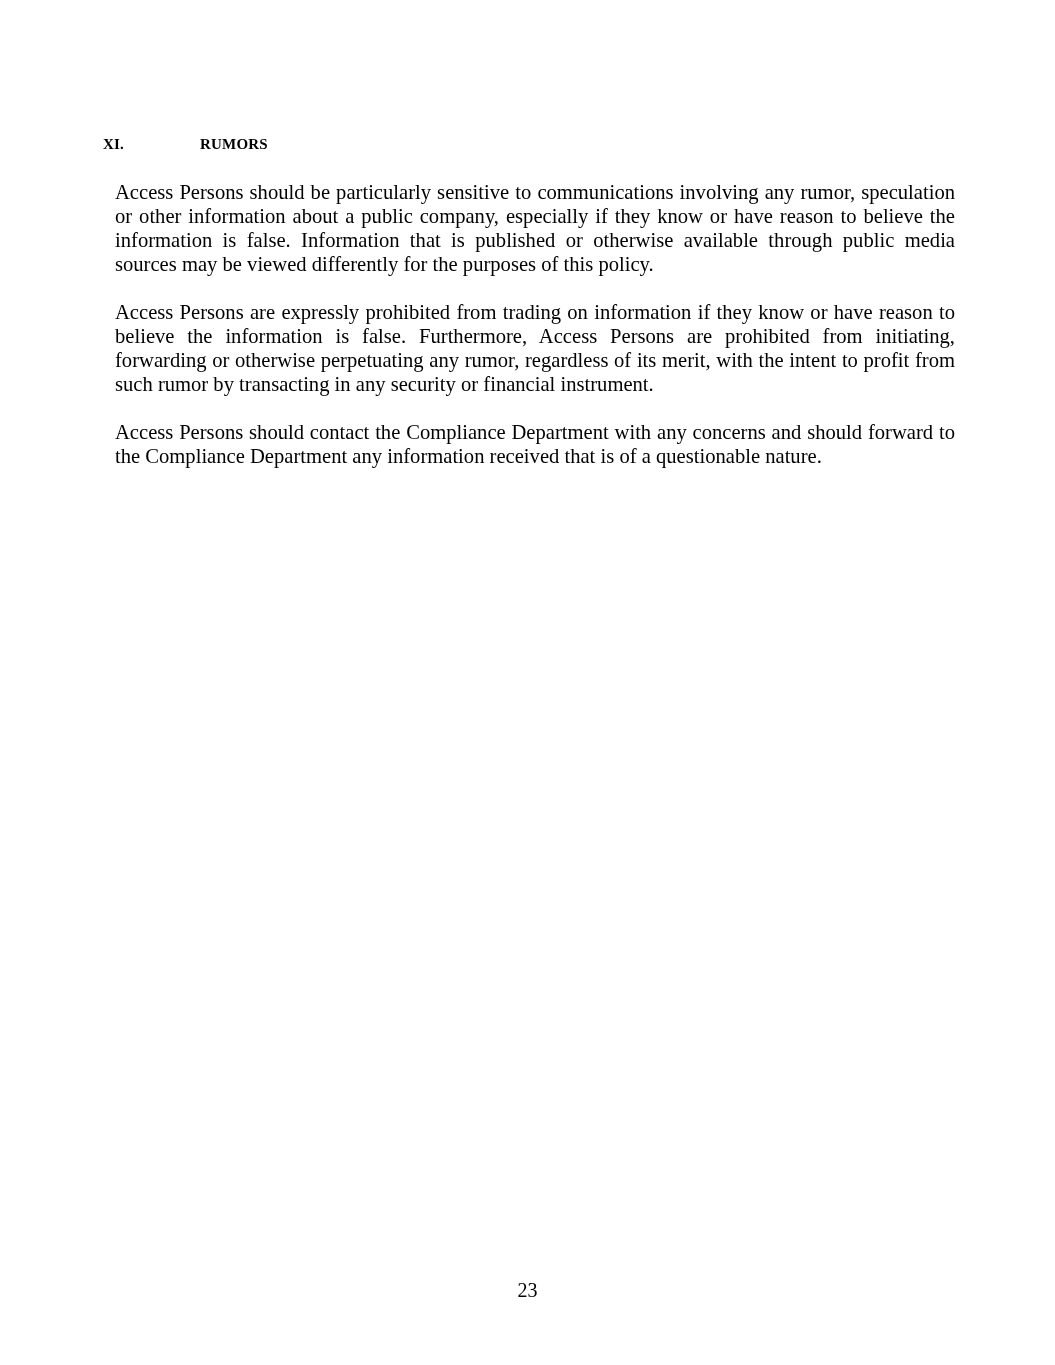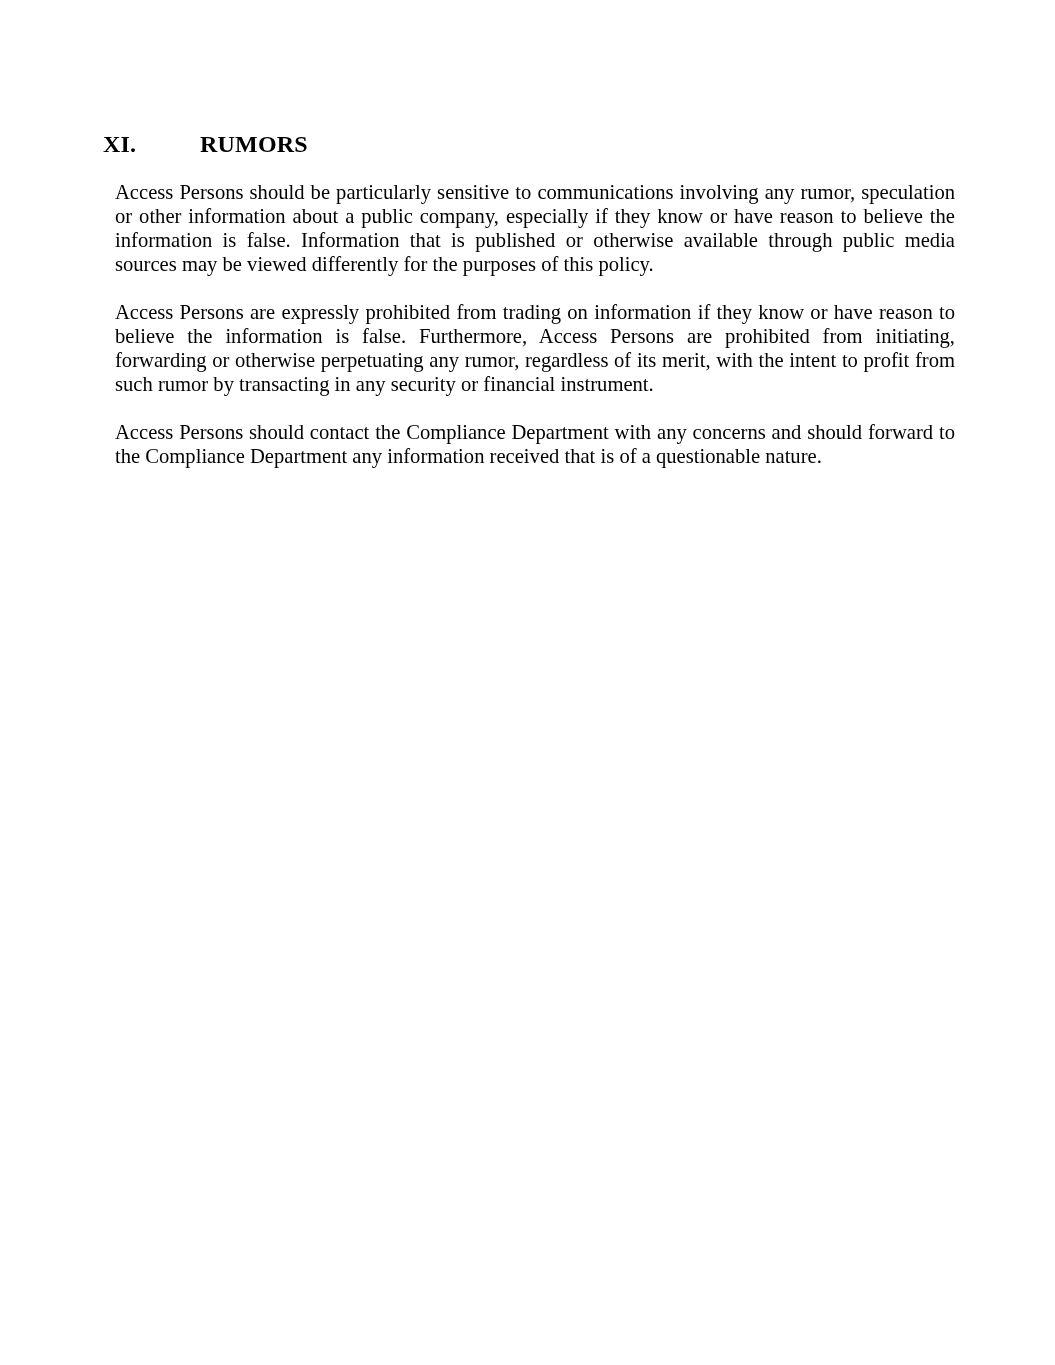--- a/index.html
+++ b/index.html
@@ -13,21 +13,21 @@
     height: 1365px;
     background: #ffffff;
     color: #000000;
     font-family: "Liberation Serif", serif;
     box-sizing: border-box;
     padding: 132px 100px 0 103px;
     overflow: hidden;
   }
   .heading {
     margin: 0 0 24px 0;
-    font-size: 24px;
+    font-size: 15px;
     font-weight: bold;
     line-height: 24px;
     letter-spacing: 0.2px;
   }
   .heading-num {
     display: inline-block;
     width: 97px;
   }
   .para {
     margin: 0 0 24px 12px;
@@ -53,13 +53,14 @@
   <h2 class="heading">
     <span class="heading-num">XI.</span><span class="heading-title">RUMORS</span>
   </h2>
 
   <p class="para">Access Persons should be particularly sensitive to communications involving any rumor, speculation or other information about a public company, especially if they know or have reason to believe the information is false. Information that is published or otherwise available through public media sources may be viewed differently for the purposes of this policy.</p>
 
   <p class="para">Access Persons are expressly prohibited from trading on information if they know or have reason to believe the information is false. Furthermore, Access Persons are prohibited from initiating, forwarding or otherwise perpetuating any rumor, regardless of its merit, with the intent to profit from such rumor by transacting in any security or financial instrument.</p>
 
   <p class="para">Access Persons should contact the Compliance Department with any concerns and should forward to the Compliance Department any information received that is of a questionable nature.</p>
 
+  <div class="page-number">23</div>
 </div>
 
 </body></html>

